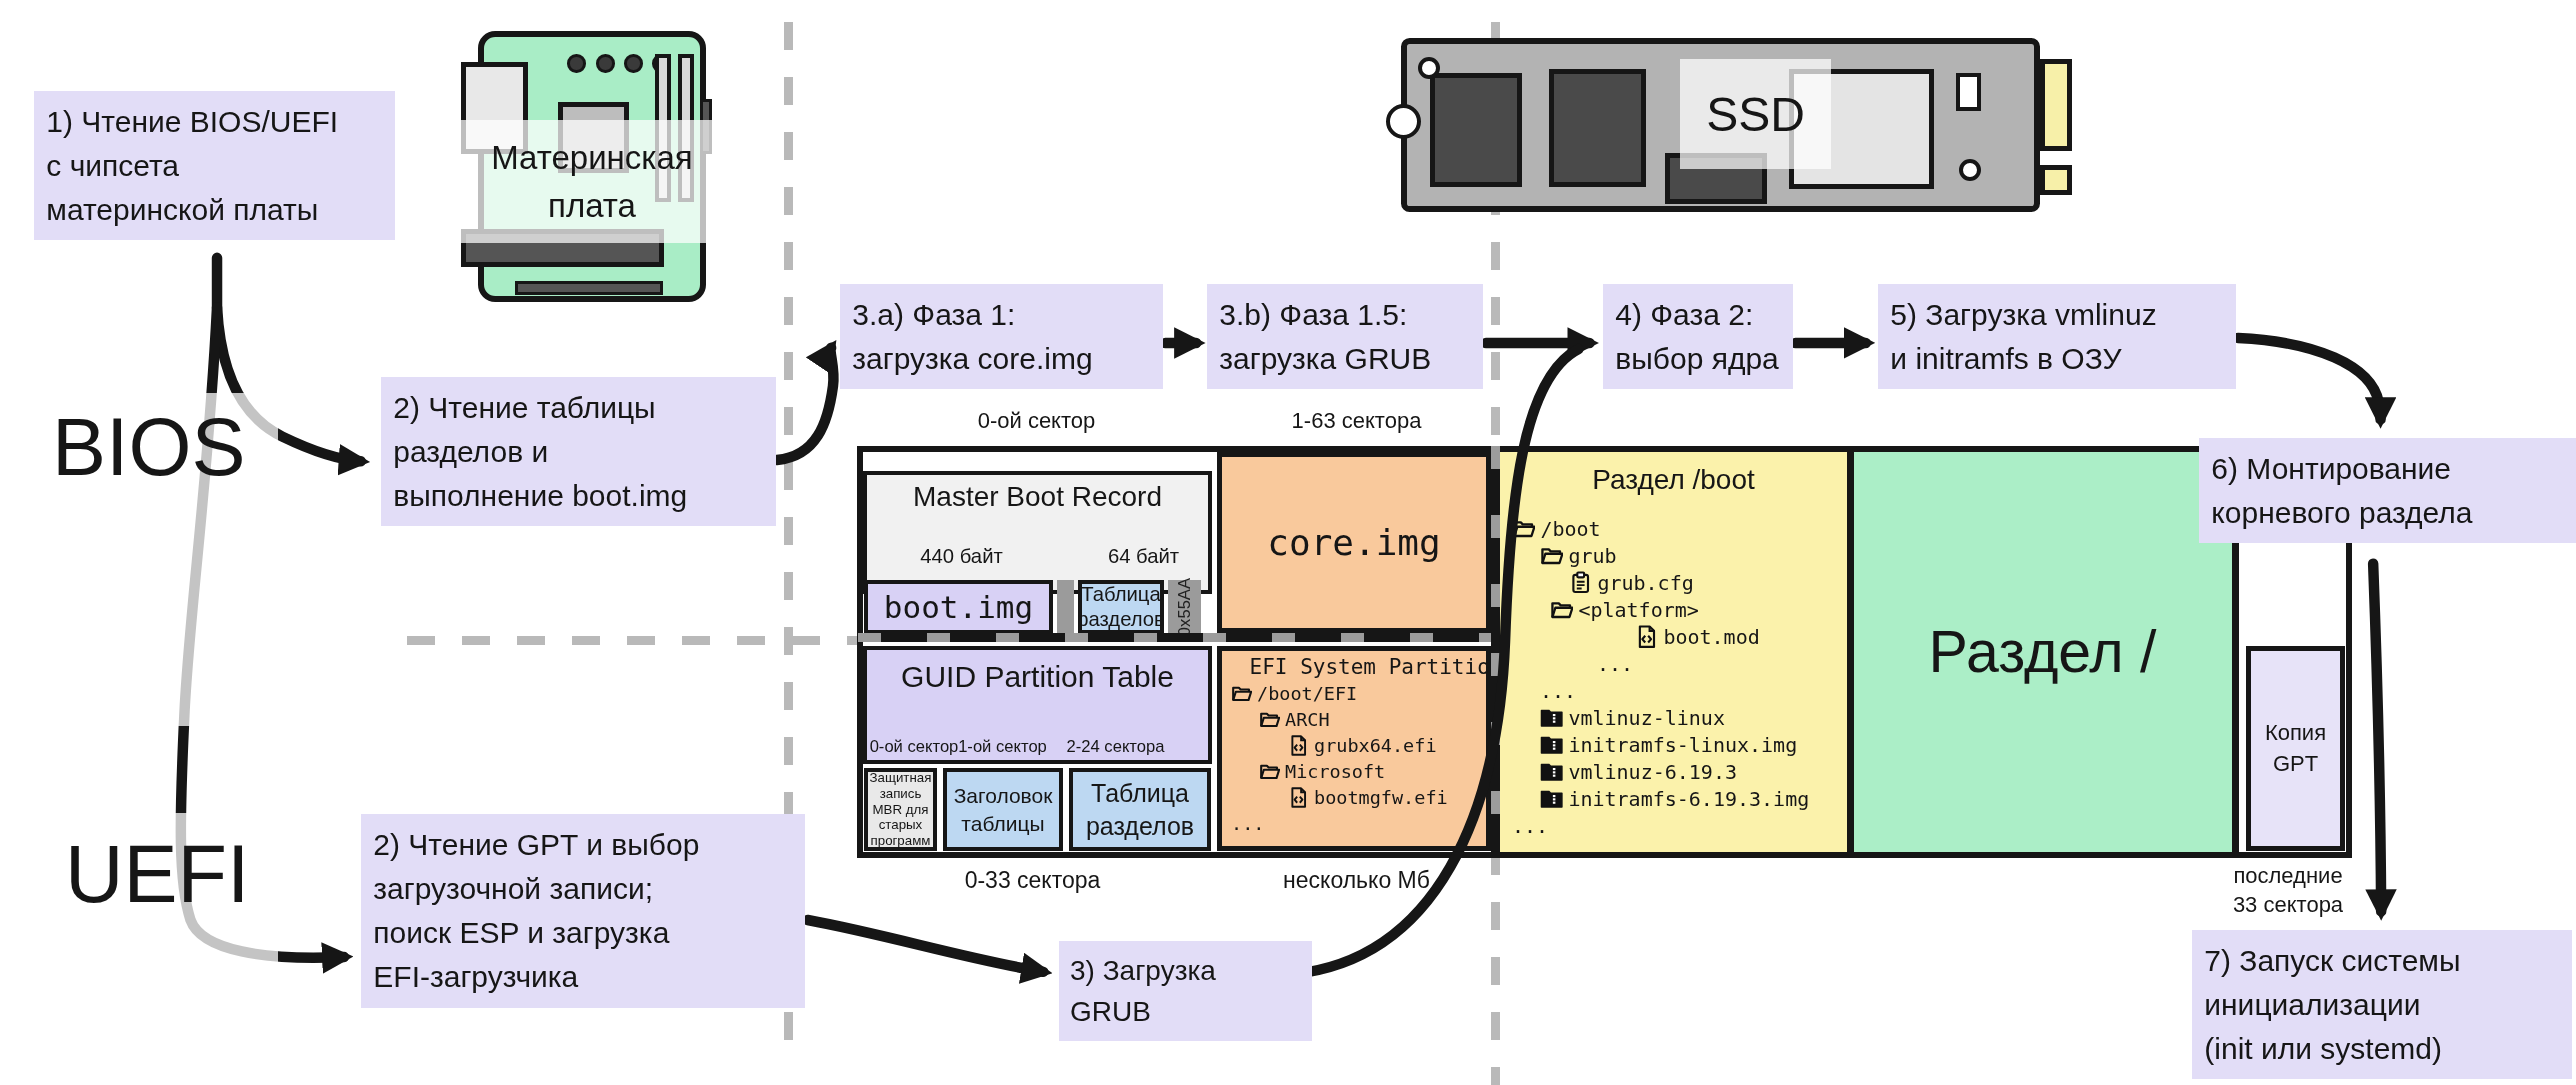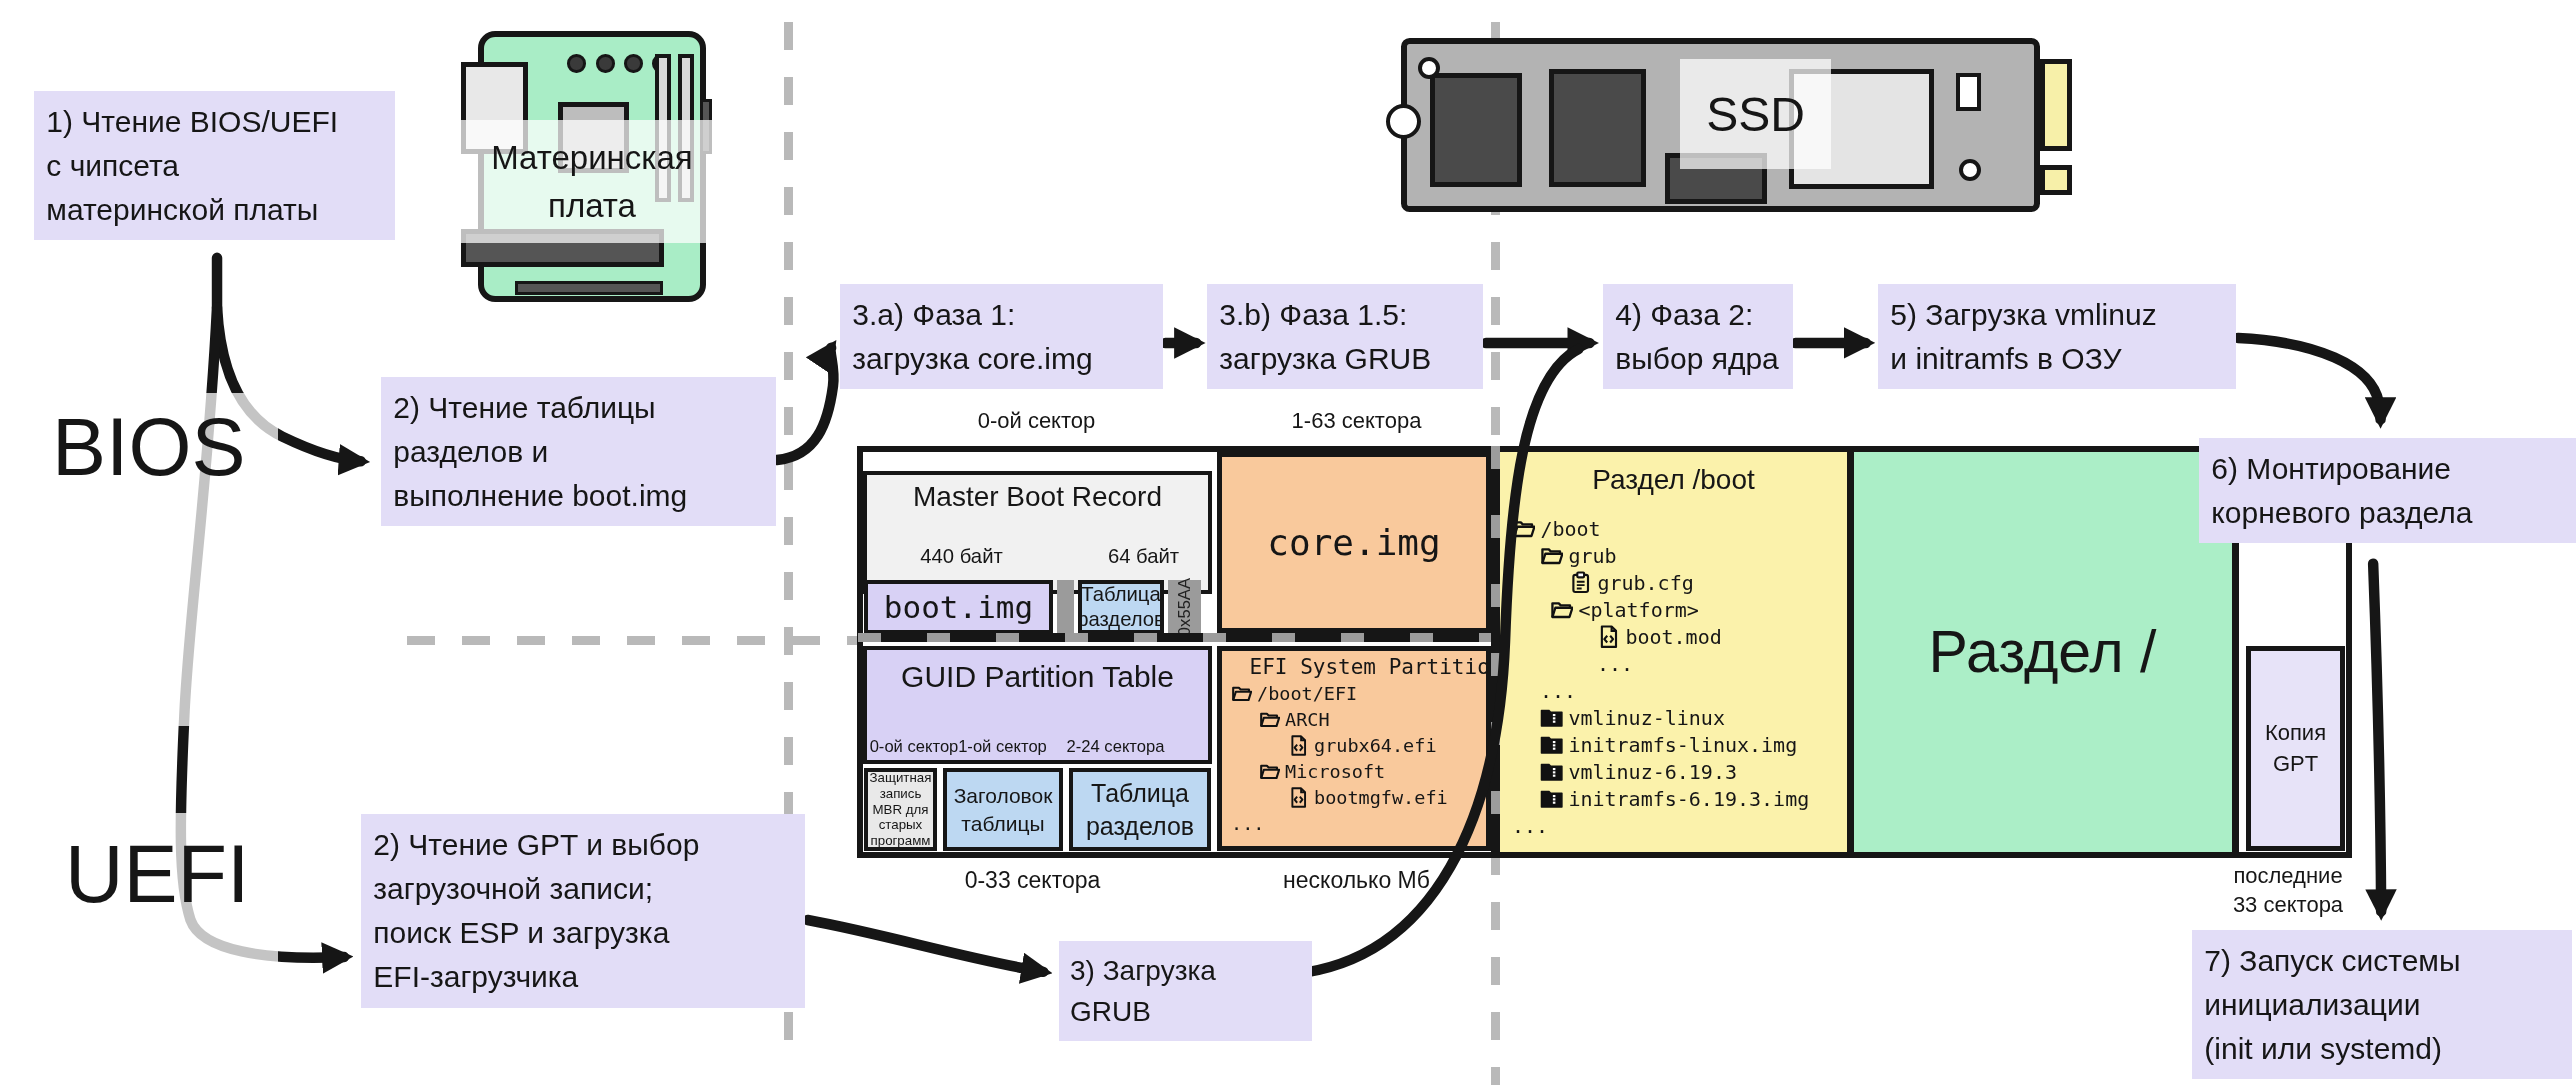--- a/index.html
+++ b/index.html
@@ -207,21 +207,21 @@
         <span>grub.cfg</span>
       </div>
 
       <div class="trow" style="padding-left: 38px;">
         <svg class="ticon" viewBox="0 0 24 24">
           <use href="#sym-folder-icon"></use>
         </svg>
         <span>&lt;platform&gt;</span>
       </div>
 
-      <div class="trow" style="padding-left: 85px;">
+      <div class="trow" style="padding-left: 85px; margin-left: 38px;">
         <svg class="ticon" viewBox="0 0 24 24">
           <use href="#sym-code-file-icon"></use>
         </svg>
         <span>boot.mod</span>
       </div>
 
       <div class="trow" style="padding-left: 85px;">
 
         <span>...</span>
       </div>

